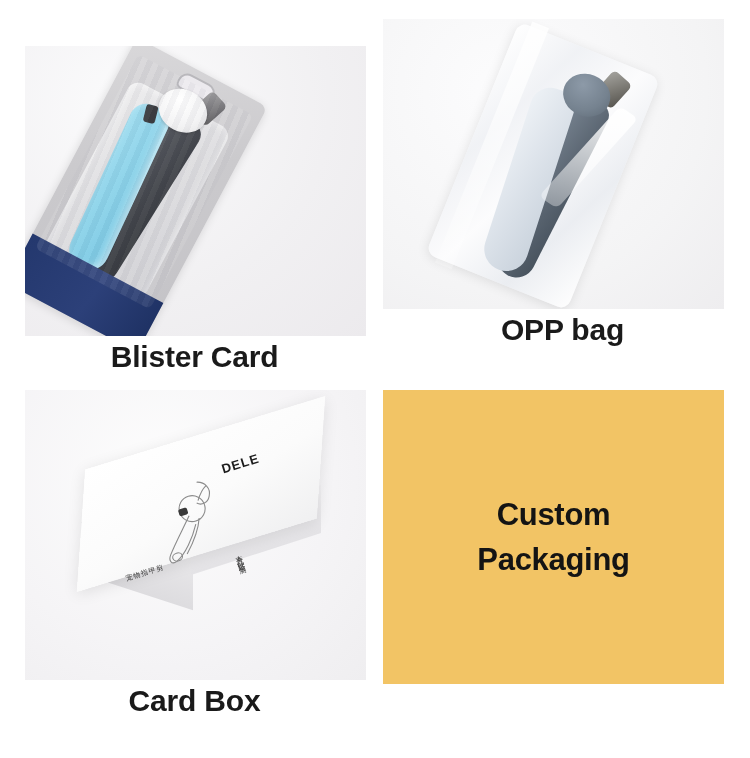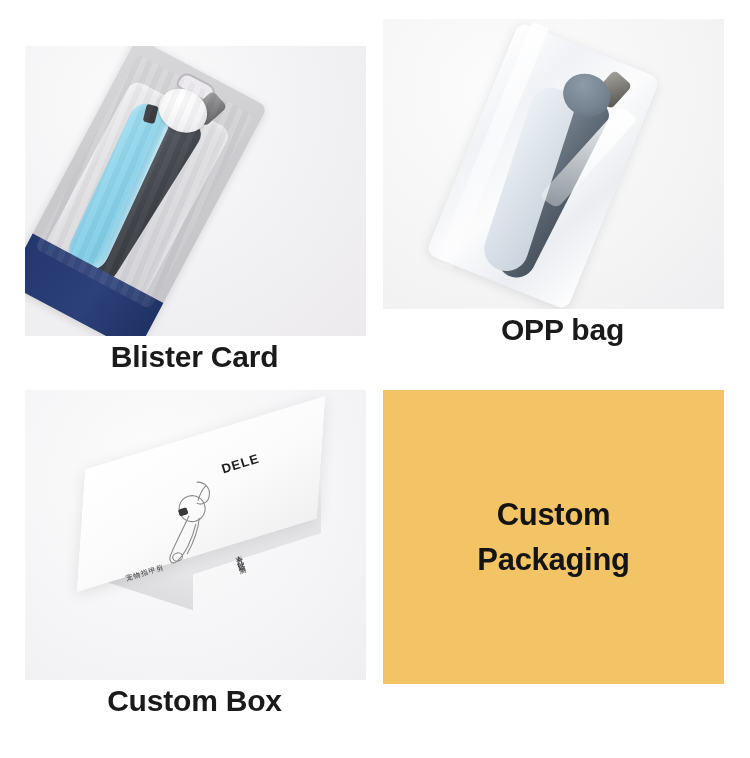--- a/index.html
+++ b/index.html
@@ -409,21 +409,21 @@
             <path d="M45 40 C36 50 24 62 16 72 C12 77 14 82 20 80 C30 76 42 62 49 50"></path>
             <path d="M54 45 C50 56 40 68 32 76"></path>
             <ellipse cx="22" cy="76" rx="5" ry="4"></ellipse>
             <path d="M58 28 C62 22 66 18 70 16"></path>
           </svg>
         </div>
         <div class="cb-cn">宠物指甲剪</div>
         <div class="cb-cn2">本产品经过检测</div>
       </div>
     </div>
-    <div class="caption">Custom Box</div>
+    <div class="caption">Card Box</div>
   </div>
 
   <div class="cell cell-br">
     <div class="custom-panel" id="custom-panel" style="background: rgb(242, 196, 101);">
       <div class="custom-panel-text" id="custom-panel-text" style="color: rgb(20, 20, 20);">Custom
 Packaging</div>
     </div>
   </div>
 
 </div>

